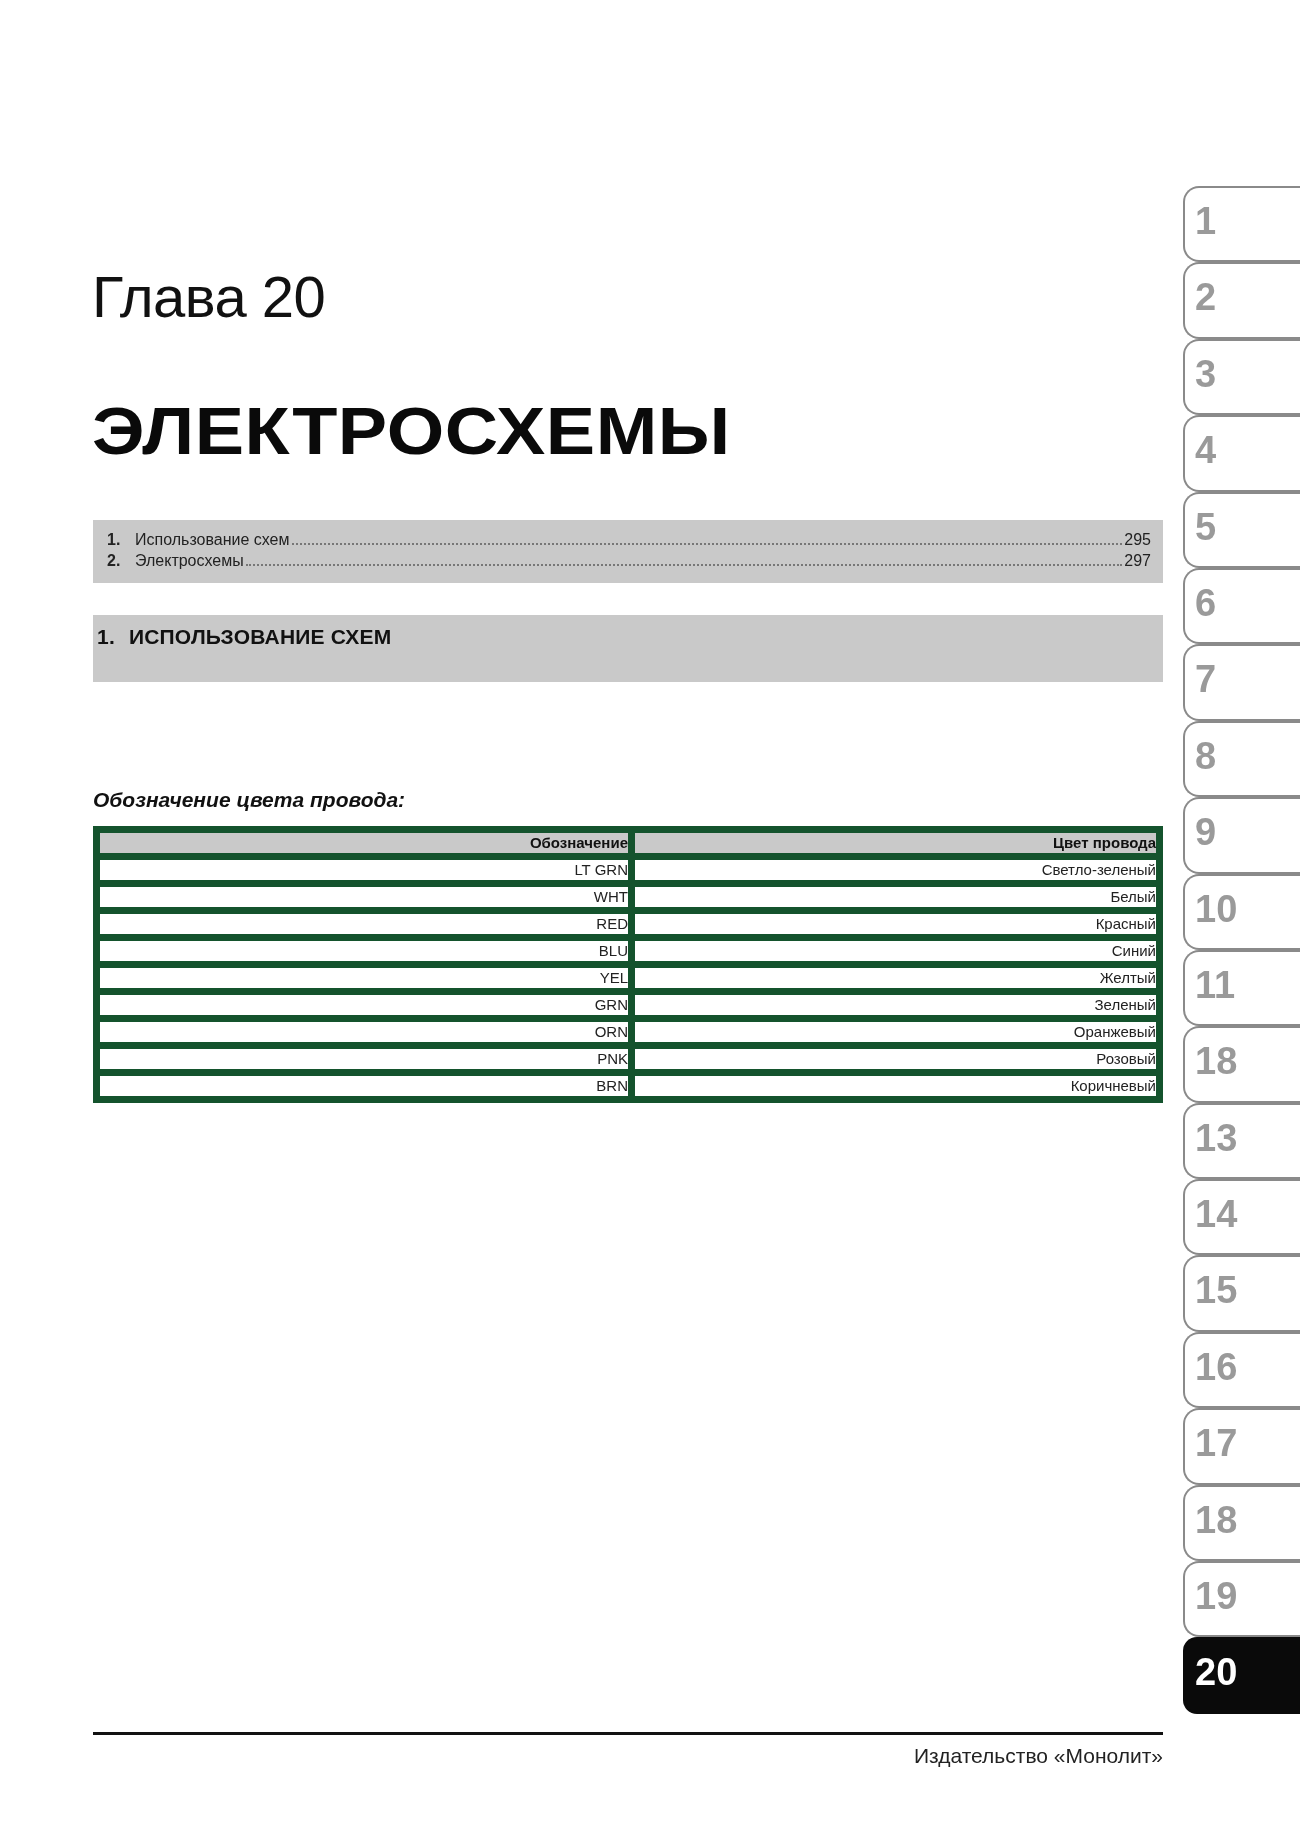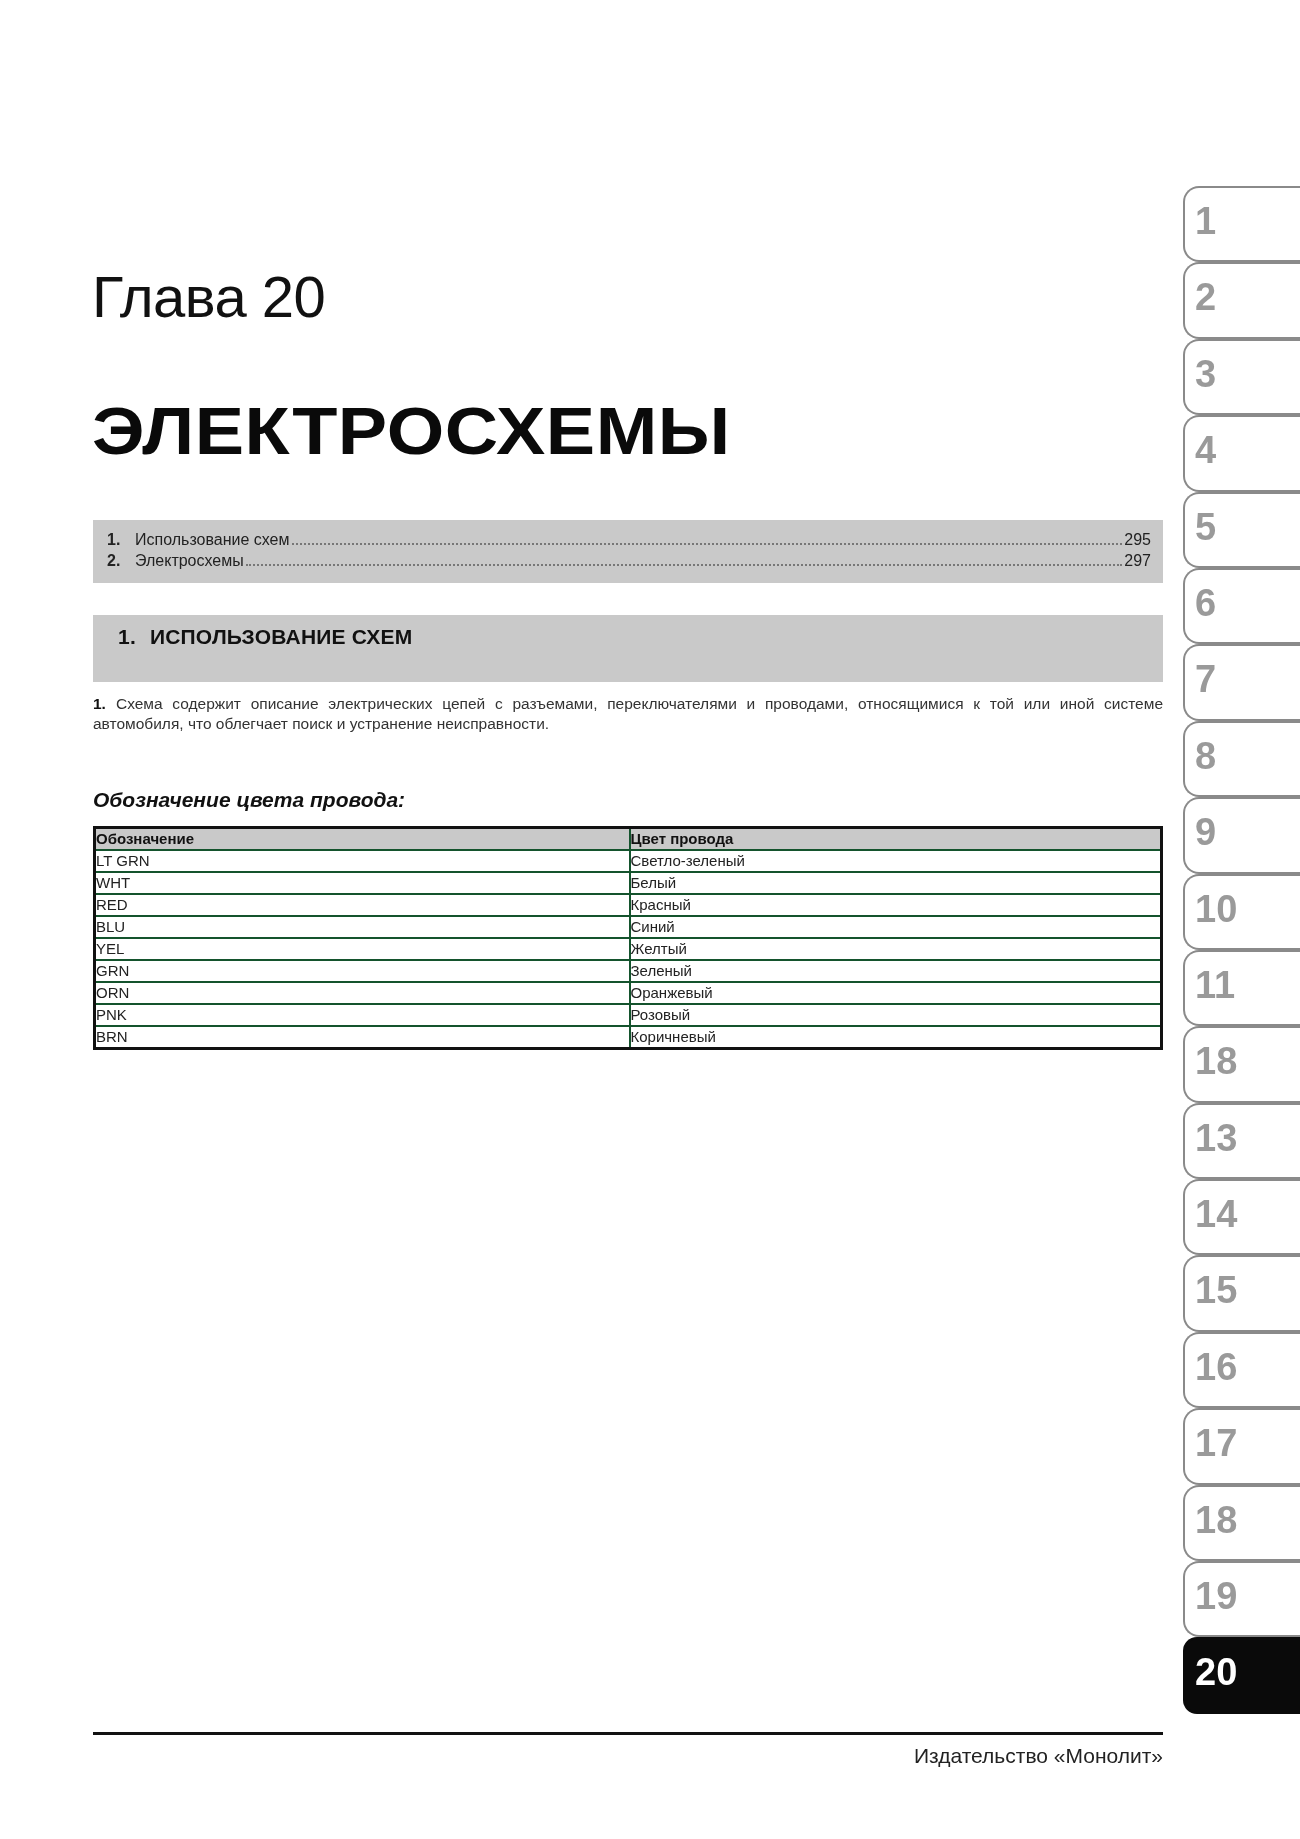--- a/index.html
+++ b/index.html
@@ -8,32 +8,32 @@
   .chapter-label { position:absolute; left:92px; top:268px; font-size:58px; font-weight:normal; letter-spacing:-0.5px; line-height:1; color:#111; }
   .chapter-title { position:absolute; left:92px; top:398px; font-size:66px; font-weight:bold; line-height:1; letter-spacing:0.5px; color:#0a0a0a; transform:scaleX(1.12); transform-origin:left top; }
 
   .toc-box { position:absolute; left:93px; top:520px; width:1070px; height:63px; background:#c9c9c9; box-sizing:border-box; padding:9px 12px 0 14px; }
   .toc-row { display:flex; align-items:baseline; font-size:16px; line-height:21px; color:#222; }
   .toc-num { font-weight:bold; width:28px; flex:none; }
   .toc-text { flex:none; }
   .toc-dots { flex:1; border-bottom:2px dotted #777; margin:0 2px 4px 2px; height:0; }
   .toc-page { flex:none; }
 
-  .section-header { position:absolute; left:93px; top:615px; width:1070px; height:67px; background:#c9c9c9; box-sizing:border-box; padding:10px 0 0 25px; }
+  .section-header { position:absolute; left:93px; top:615px; width:1070px; height:67px; background:#c9c9c9; box-sizing:border-box; padding:10px 0 0 4px; }
   .section-header span { font-size:21px; font-weight:bold; color:#111; letter-spacing:0.2px; }
   .section-header .sec-num { margin-right:14px; }
 
   .paragraphs { position:absolute; left:93px; top:694px; width:1070px; font-size:15.5px; line-height:20px; color:#333; text-align:justify; }
   .paragraphs p { margin:0; }
   .paragraphs .pnum { font-weight:bold; color:#111; margin-right:10px; }
 
   .table-caption { position:absolute; left:93px; top:788px; font-size:21px; font-weight:bold; font-style:italic; color:#111; }
 
   table.wire-table { position:absolute; left:93px; top:826px; width:1070px; border-collapse:collapse; border:3px solid #111; table-layout:fixed; }
-  table.wire-table th, table.wire-table td { border:2px solid #14532d; height:20px; padding:0; text-align:left; font-size:15px; line-height:20px; color:#222; }
+  table.wire-table th, table.wire-table td { border:7px solid #14532d; height:20px; padding:0; text-align:right; font-size:15px; line-height:20px; color:#222; }
   table.wire-table th { background:#c9c9c9; font-weight:bold; color:#111; }
   table.wire-table col.c1 { width:535px; }
 
   .tabs { position:absolute; left:1183px; top:186px; width:117px; }
   .tab { position:relative; height:76.4px; box-sizing:border-box; border:2.5px solid #8a8a8a; border-right:none; border-radius:16px 0 0 16px; margin-bottom:0; background:#fff; }
   .tab .tab-num { position:absolute; left:10px; top:14px; font-size:38px; font-weight:bold; color:#9a9a9a; line-height:1; }
   .tab.active { background:#0a0a0a; border-color:#0a0a0a; border-radius:14px 0 0 14px; }
   .tab.active .tab-num { color:#ffffff;text-align:center; }
 
   .footer-line { position:absolute; left:93px; top:1732px; width:1070px; height:3px; background:#111; }
@@ -58,21 +58,20 @@
     <span class="toc-dots"></span>
     <span class="toc-page">297</span>
   </div>
 </div>
 
 <div class="section-header">
   <span class="sec-num">1.</span><span>ИСПОЛЬЗОВАНИЕ СХЕМ</span>
 </div>
 
 <div class="paragraphs">
-  <p><span class="pnum">1.</span><span>Схема содержит описание электрических цепей с разъемами, переключателями и проводами, относящимися к той или иной системе автомобиля, что облегчает поиск и устранение неисправности.</span></p>
 </div>
 
 <div class="table-caption">Обозначение цвета провода:</div>
 
 <table class="wire-table">
   <colgroup>
       <col class="c1">
       <col class="c2">
     </colgroup>
   <thead>

